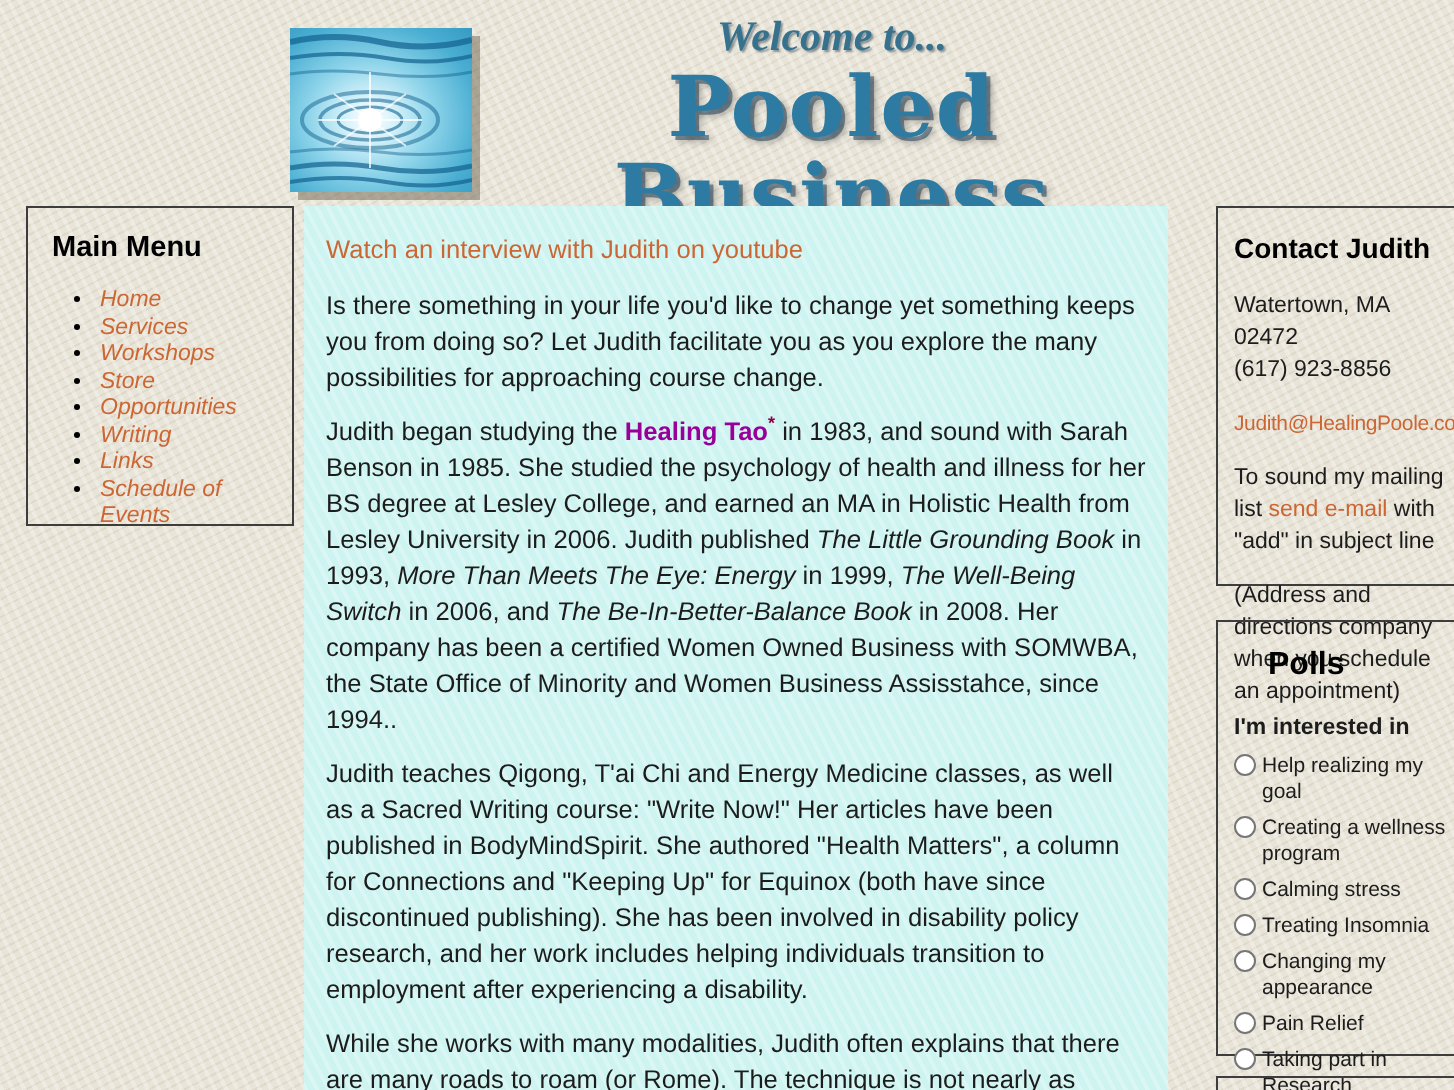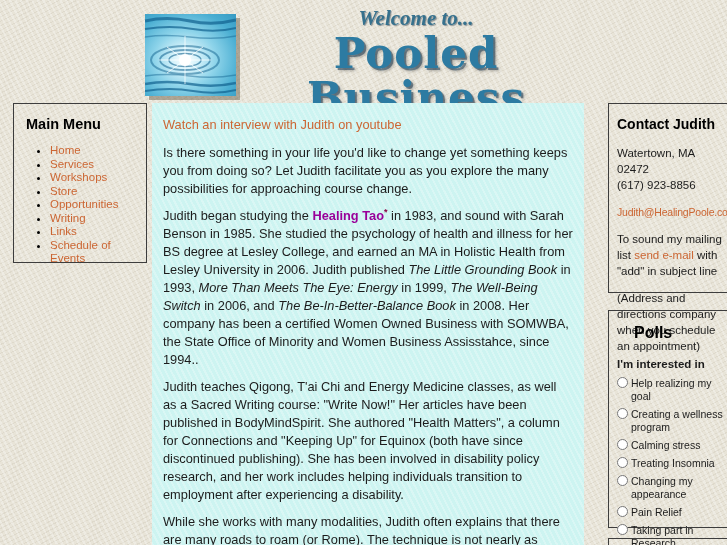--- a/index.html
+++ b/index.html
@@ -34,21 +34,21 @@
     font-family:"DejaVu Serif",serif;font-style:italic;font-weight:bold;
     font-size:16px;color:#2d7ba2;text-shadow:1px 1px 1px rgba(25,55,80,.4);
     margin-top:2px;
   }
   
   .menu-box{
     position:absolute;left:13px;top:103px;width:134px;height:160px;
     border:1px solid #3d3d3d;box-sizing:border-box;padding:12px 6px 0 12px;
   }
   .menu-box h2{margin:0 0 12px;font-size:14.5px;color:#000;}
-  .menu-box ul{margin:0 0 0 24px;padding:0;list-style:disc;}
+  .menu-box ul{margin:0 0 0 24px;padding:0;list-style:disc;font-style:italic;}
   .menu-box li{font-size:11.5px;line-height:13.5px;color:#000;margin:0;}
   .menu-box a{color:#cc6633;text-decoration:none;}
   
   .content{
     position:absolute;left:152px;top:103px;width:432px;height:442px;
     box-sizing:border-box;padding:13px 11px 16px 11px;overflow:hidden;
     background:
       repeating-linear-gradient(63deg, rgba(255,255,255,.25) 0 2px, rgba(0,0,0,0) 2px 5px),
       #cdf4f1;
     font-size:12.8px;line-height:18px;

